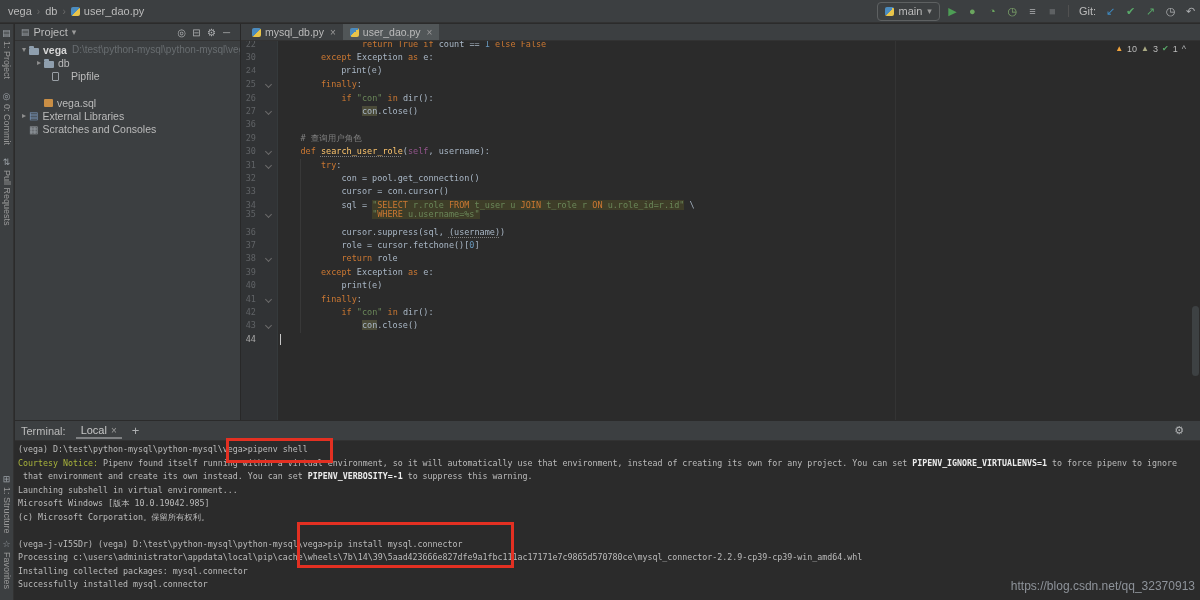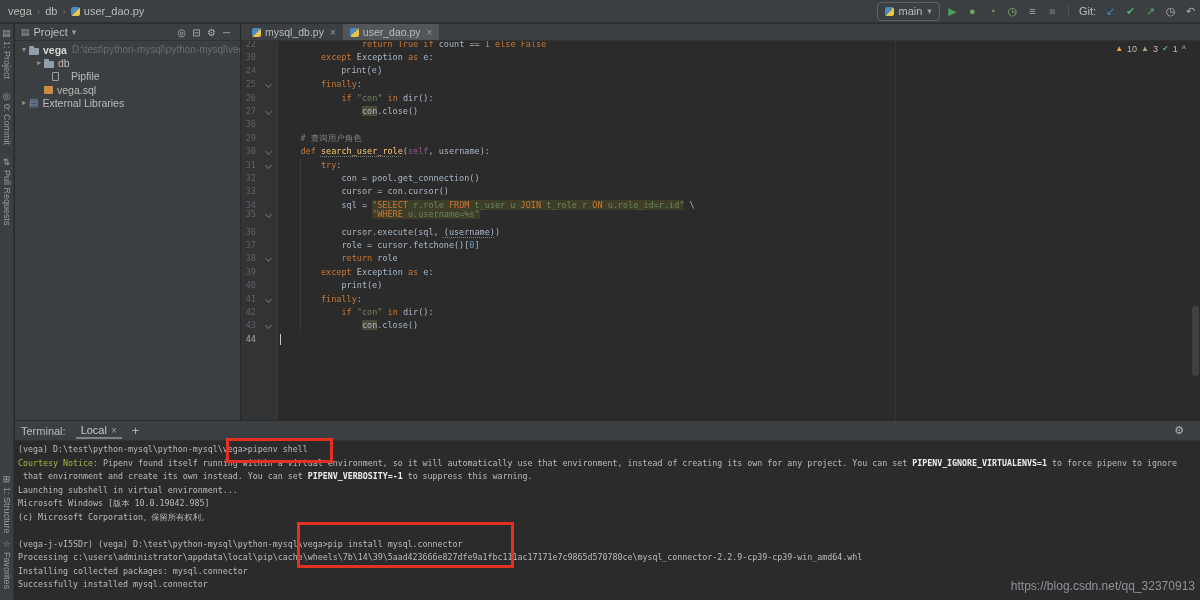--- a/index.html
+++ b/index.html
@@ -202,29 +202,34 @@
       <div class="trow" style="padding-left: 19px;">
         <span class="tchev">▸</span>
         <span class="ic ic-folder"></span>
         <span class="tlab">db</span>
       </div>
       <div class="trow" style="padding-left: 19px; gap: 8px;">
         <span class="tchev"></span>
         <span class="ic ic-file"></span>
         <span class="tlab">Pipfile</span>
       </div>
-      <div class="trow" style="padding-left: 19px;">
+      <div class="trow" style="padding-left: 19px; margin-top: 13px;">
         <span class="tchev"></span>
         <span class="ic ic-sql"></span>
         <span class="tlab">vega.sql</span>
       </div>
       <div class="trow" style="padding-left: 4px;">
         <span class="tchev">▸</span>
         <span class="ic ic-lib"></span>
         <span class="tlab">External Libraries</span>
+      </div>
+      <div class="trow" style="padding-left: 4px;">
+        <span class="tchev"></span>
+        <span class="ic ic-scratch"></span>
+        <span class="tlab">Scratches and Consoles</span>
       </div>
     </div>
 </div>
 
 <div class="editor">
   <div class="tabbar">
       <div class="tab">
         <span class="ic ic-python"></span>
         <span>mysql_db.py</span>
         <span class="x">×</span>
@@ -247,21 +252,21 @@
         <div class="cl" style="top: 50.6px;"><span class="lnum">26</span><span class="ct"><span class="t-d">            </span><span class="t-k">if</span><span class="t-d"> </span><span class="t-s">"con"</span><span class="t-d"> </span><span class="t-k">in</span><span class="t-d"> dir():</span></span></div>
         <div class="cl" style="top: 64px;"><span class="lnum">27</span><span class="fold"></span><span class="ct"><span class="t-d">                </span><span class="t-hl">con</span><span class="t-d">.close()</span></span></div>
         <div class="cl" style="top: 77.4px;"><span class="lnum">36</span><span class="ct"></span></div>
         <div class="cl" style="top: 90.8px;"><span class="lnum">29</span><span class="ct"><span class="t-d">    </span><span class="t-c"># 查询用户角色</span></span></div>
         <div class="cl" style="top: 104.2px;"><span class="lnum">30</span><span class="fold"></span><span class="ct"><span class="t-d">    </span><span class="t-k">def</span><span class="t-d"> </span><span class="t-fu">search_user_role</span><span class="t-d">(</span><span class="t-sf">self</span><span class="t-d">, username):</span></span></div>
         <div class="cl" style="top: 117.6px;"><span class="lnum">31</span><span class="fold"></span><span class="ct"><span class="t-d">        </span><span class="t-k">try</span><span class="t-d">:</span></span></div>
         <div class="cl" style="top: 131px;"><span class="lnum">32</span><span class="ct"><span class="t-d">            con = pool.get_connection()</span></span></div>
         <div class="cl" style="top: 144.4px;"><span class="lnum">33</span><span class="ct"><span class="t-d">            cursor = con.cursor()</span></span></div>
         <div class="cl" style="top: 157.8px;"><span class="lnum">34</span><span class="ct"><span class="t-d">            sql = </span><span class="t-sqs">"</span><span class="t-sqk">SELECT</span><span class="t-sqs"> r.role </span><span class="t-sqk">FROM</span><span class="t-sqs"> t_user u </span><span class="t-sqk">JOIN</span><span class="t-sqs"> t_role r </span><span class="t-sqk">ON</span><span class="t-sqs"> u.role_id=r.id"</span><span class="t-d"> \</span></span></div>
         <div class="cl" style="top: 167px;"><span class="lnum">35</span><span class="fold"></span><span class="ct"><span class="t-d">                  </span><span class="t-sqs">"</span><span class="t-sqk">WHERE</span><span class="t-sqs"> u.username=%s"</span></span></div>
-        <div class="cl" style="top: 184.6px;"><span class="lnum">36</span><span class="ct"><span class="t-d">            cursor.execute(sql, </span><span class="t-du">(username)</span><span class="t-d">)</span></span></div>
+        <div class="cl" style="top: 184.6px;"><span class="lnum">36</span><span class="ct"><span class="t-d">            cursor.suppress(sql, </span><span class="t-du">(username)</span><span class="t-d">)</span></span></div>
         <div class="cl" style="top: 198px;"><span class="lnum">37</span><span class="ct"><span class="t-d">            role = cursor.fetchone()[</span><span class="t-n">0</span><span class="t-d">]</span></span></div>
         <div class="cl" style="top: 211.4px;"><span class="lnum">38</span><span class="fold"></span><span class="ct"><span class="t-d">            </span><span class="t-k">return</span><span class="t-d"> role</span></span></div>
         <div class="cl" style="top: 224.8px;"><span class="lnum">39</span><span class="ct"><span class="t-d">        </span><span class="t-k">except</span><span class="t-d"> Exception </span><span class="t-k">as</span><span class="t-d"> e:</span></span></div>
         <div class="cl" style="top: 238.2px;"><span class="lnum">40</span><span class="ct"><span class="t-d">            print(e)</span></span></div>
         <div class="cl" style="top: 251.6px;"><span class="lnum">41</span><span class="fold"></span><span class="ct"><span class="t-d">        </span><span class="t-k">finally</span><span class="t-d">:</span></span></div>
         <div class="cl" style="top: 265px;"><span class="lnum">42</span><span class="ct"><span class="t-d">            </span><span class="t-k">if</span><span class="t-d"> </span><span class="t-s">"con"</span><span class="t-d"> </span><span class="t-k">in</span><span class="t-d"> dir():</span></span></div>
         <div class="cl" style="top: 278.4px;"><span class="lnum">43</span><span class="fold"></span><span class="ct"><span class="t-d">                </span><span class="t-hl">con</span><span class="t-d">.close()</span></span></div>
         <div class="cl" style="top: 291.8px;"><span class="lnum" style="color: rgb(166, 166, 166);">44</span><span class="ct"></span></div>
       </div>
     <div class="caret"></div>

